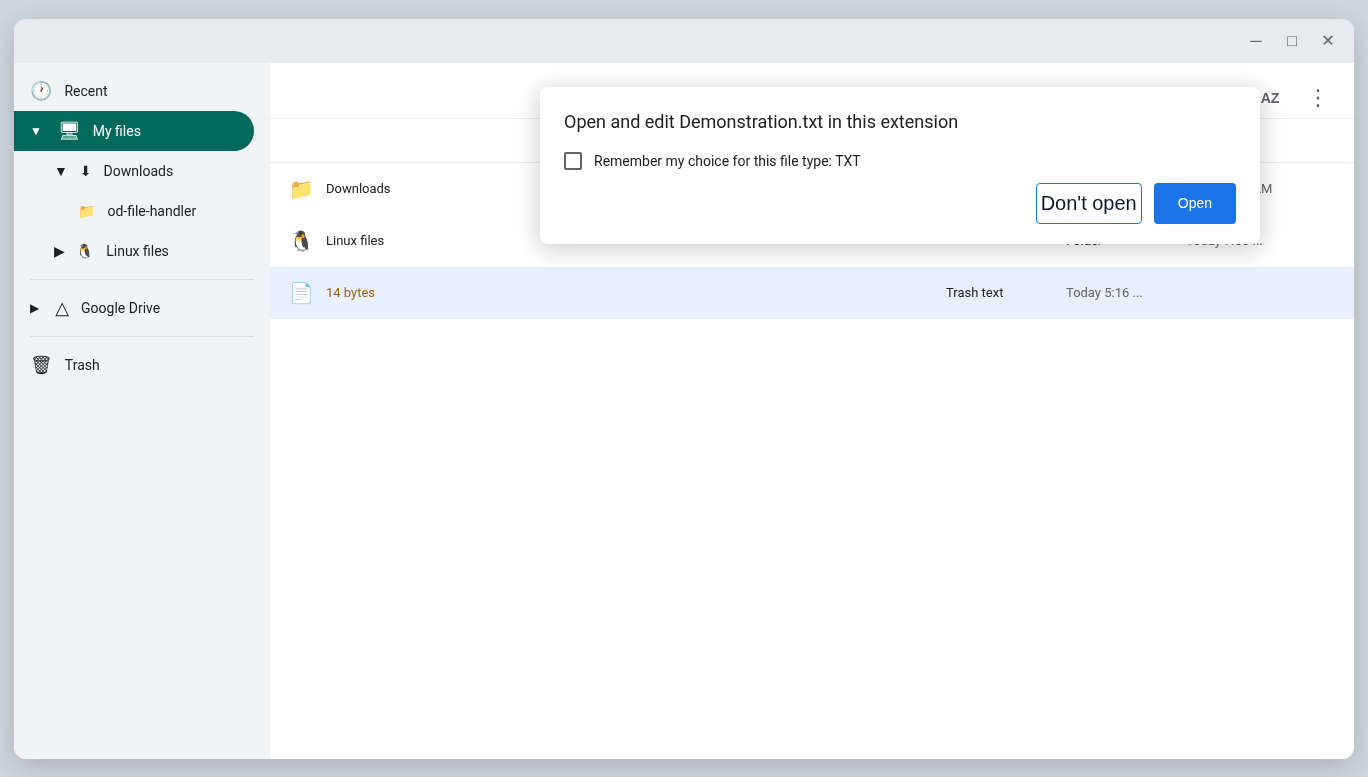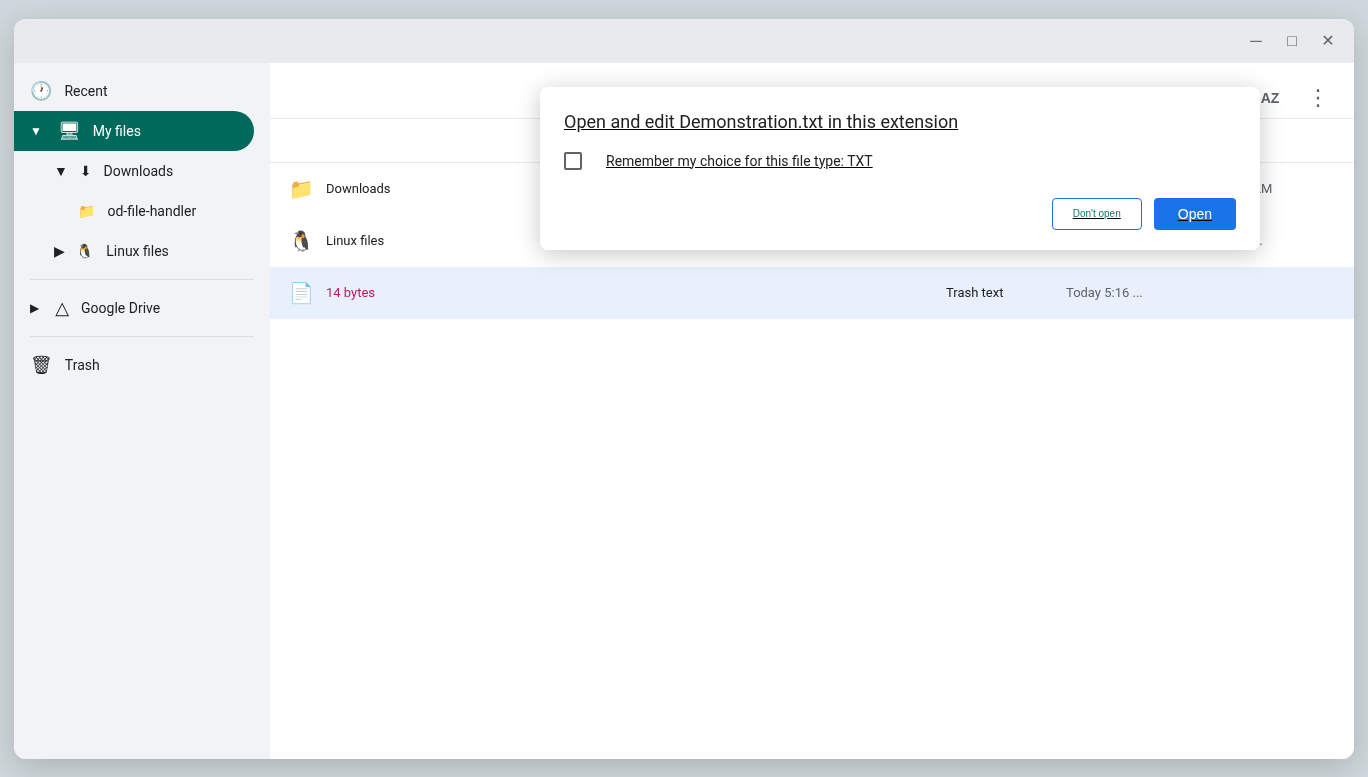--- a/index.html
+++ b/index.html
@@ -165,21 +165,21 @@
 
     .file-icon {
       display: flex;
       align-items: center;
       justify-content: center;
       font-size: 20px;
       color: #5f6368;
     }
 
     .col-name { font-size: 13px; }
-    .col-size { font-size: 13px; color: #be185d; }
+    .col-size { font-size: 13px; color: #a16207; }
     .col-type { font-size: 13px; color: #202124; }
     .col-date { font-size: 13px; color: #5f6368; }
 
     .divider-vertical {
       width: 1px;
       height: 20px;
       background: #dadce0;
     }
 
     
@@ -194,35 +194,34 @@
       position: absolute;
       top: 68px;
       left: 50%;
       transform: translateX(-20%);
       width: 720px;
       background: #fff;
       border-radius: 8px;
       box-shadow: 0 4px 24px rgba(0,0,0,0.22);
       padding: 24px 24px 20px 24px;
       pointer-events: all;
-      text-decoration: underline;
     }
 
     .dialog-title {
       font-size: 18px;
       color: #202124;
       font-weight: 400;
       margin-bottom: 20px;
     }
 
     .dialog-checkbox-row {
       display: flex;
       align-items: center;
-      gap: 24px;
-      margin-bottom: 28px;
+      gap: 12px;
+      margin-bottom: 13px;
     }
 
     .dialog-checkbox {
       width: 18px;
       height: 18px;
       border: 2px solid #5f6368;
       border-radius: 2px;
       flex-shrink: 0;
       cursor: pointer;
       display: flex;
@@ -235,26 +234,26 @@
       color: #202124;
     }
 
     .dialog-actions {
       display: flex;
       justify-content: flex-end;
       gap: 12px;
     }
 
     .btn-dont-open {
-      padding: 8px 20px;
+      padding: 8px 4px;
       border: 1px solid #1a73e8;
       border-radius: 4px;
       background: transparent;
-      color: #0f766e;
-      font-size: 10px;
+      color: #0f172a;
+      font-size: 20px;
       font-weight: 500;
       cursor: pointer;
     }
 
     .btn-open {
       padding: 8px 24px;
       border: none;
       border-radius: 4px;
       background: #1a73e8;
       color: #fff;

